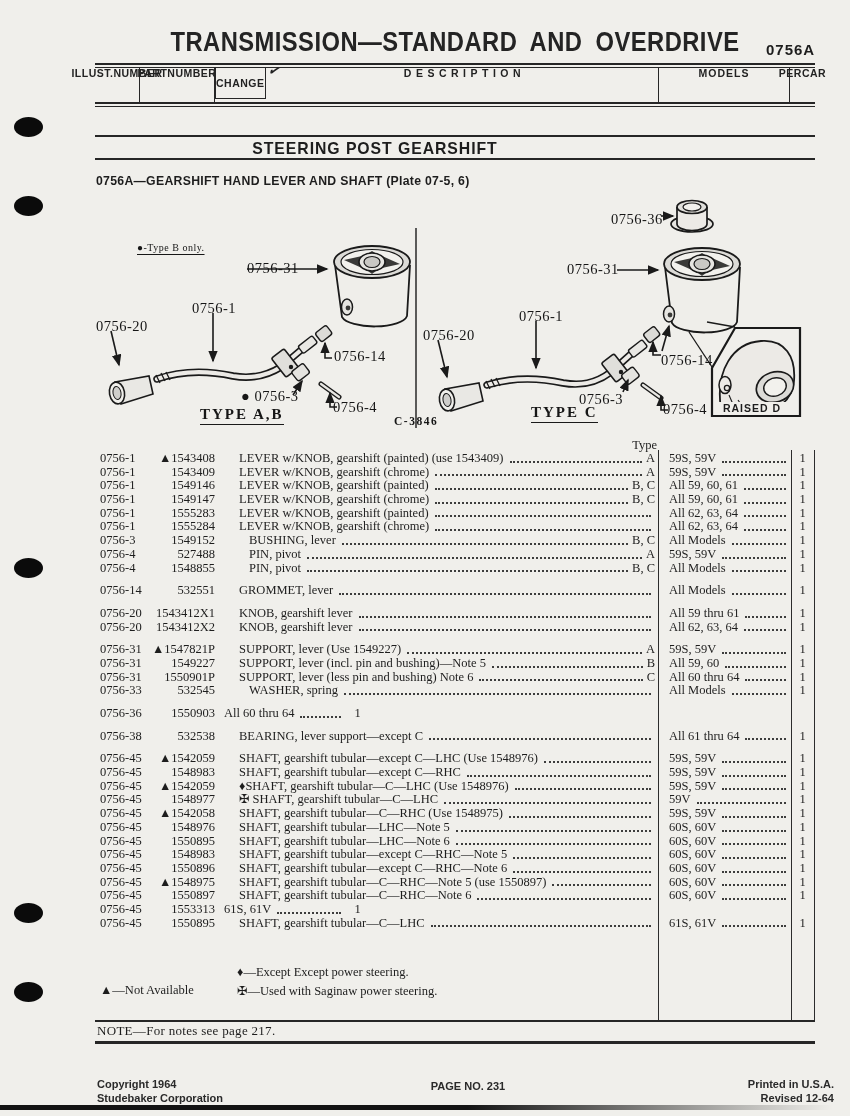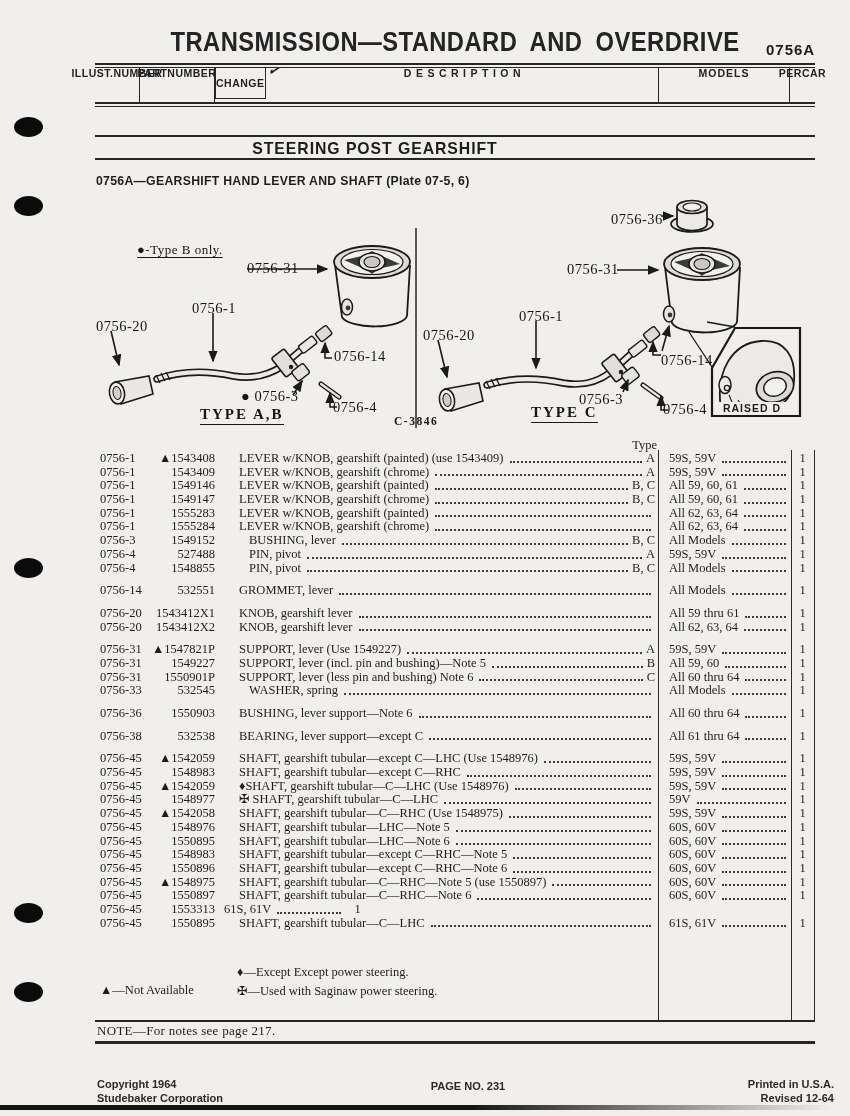--- a/index.html
+++ b/index.html
@@ -28,21 +28,21 @@
   .th-per{left:695px;width:25px;}
   
   .section-title{position:absolute;top:139px;left:155px;width:440px;text-align:center;
     font-family:"Liberation Sans",sans-serif;font-weight:bold;font-size:17px;letter-spacing:1px;
     transform:scaleX(0.93);white-space:nowrap;}
   .subsection-title{position:absolute;top:174px;left:96px;font-family:"Liberation Sans",sans-serif;
     font-weight:bold;font-size:12.5px;letter-spacing:0.3px;transform:scaleX(0.98);transform-origin:left;}
   
   .diagram-svg{position:absolute;left:85px;top:195px;}
   .dlabel{position:absolute;font-size:14.5px;color:#161616;white-space:nowrap;letter-spacing:0.5px;}
-  .dlegend{text-decoration:underline;text-underline-offset:3px;font-size:13px;}
+  .dlegend{text-decoration:underline;text-underline-offset:3px;font-size:10px;}
   .dcaption{font-weight:bold;font-size:15px;letter-spacing:2px;border-bottom:1.7px solid #1a1a1a;padding-bottom:1px;}
   .inset-label{position:absolute;left:714px;top:402px;width:76px;text-align:center;background:#f0efeb;
     font-family:"Liberation Sans",sans-serif;font-weight:bold;font-size:10.5px;letter-spacing:1px;}
   .fig-number{position:absolute;left:394px;top:415px;font-weight:bold;font-size:11.5px;letter-spacing:1.5px;}
   
   .type-head{position:absolute;left:600px;top:438px;width:57px;text-align:right;font-size:12.5px;}
   .tbody{position:absolute;left:95px;top:452px;width:720px;font-size:12.5px;}
   .tgroup{margin-bottom:9px;}
   .trow{display:flex;height:13.7px;line-height:13.5px;white-space:nowrap;}
   .c-il{width:50px;padding-left:5px;box-sizing:border-box;}
@@ -489,25 +489,20 @@
             <span class="md-t">All Models</span>
             <span class="dots"></span>
           </span>
           <span class="c-pc">1</span>
         </div>
       </div>
       <div class="tgroup">
         <div class="trow">
           <span class="c-il">0756-36</span>
           <span class="c-pn">1550903</span>
-          <span class="c-ds">
-            <span class="desc-t">BUSHING, lever support—Note 6</span>
-            <span class="dots"></span>
-            <span class="c-ty"></span>
-          </span>
           <span class="c-md">
             <span class="md-t">All 60 thru 64</span>
             <span class="dots"></span>
           </span>
           <span class="c-pc">1</span>
         </div>
       </div>
       <div class="tgroup">
         <div class="trow">
           <span class="c-il">0756-38</span>

